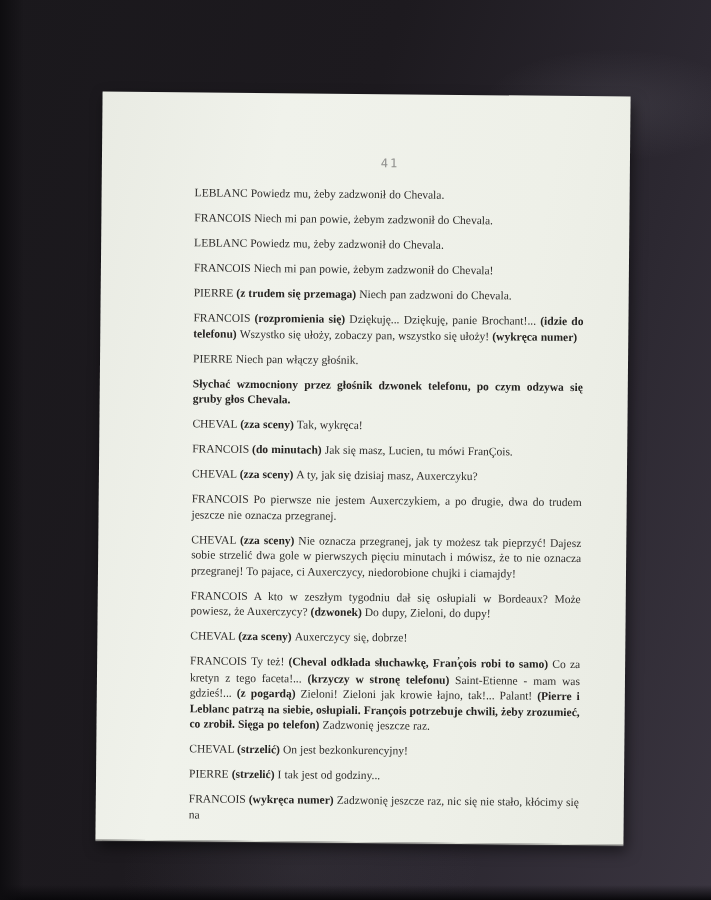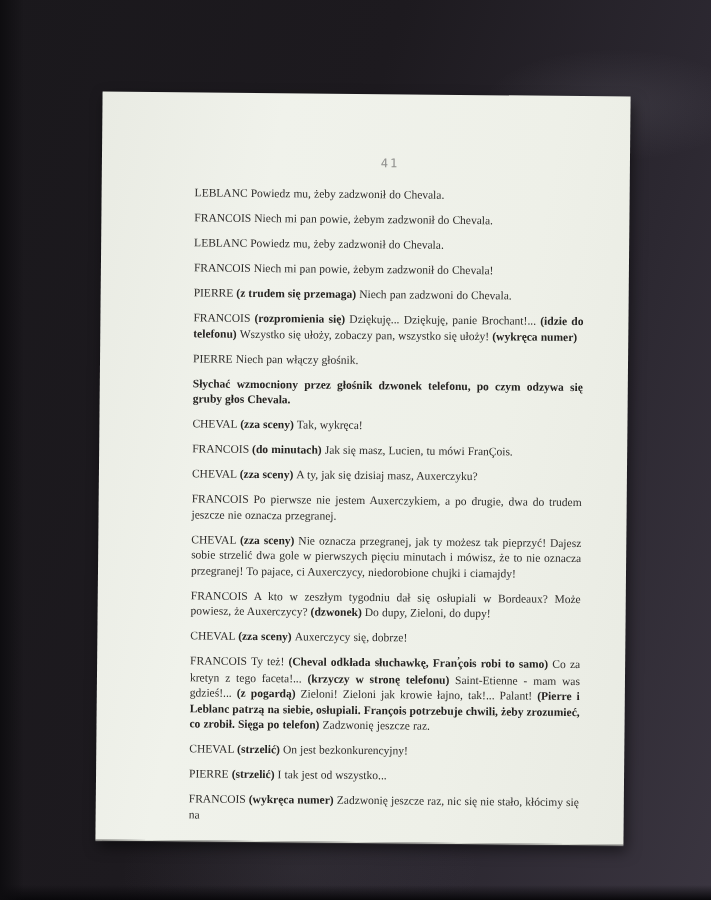--- a/index.html
+++ b/index.html
@@ -81,18 +81,18 @@
           <p class="para direction"><span class="b">Słychać wzmocniony przez głośnik dzwonek telefonu, po czym odzywa się gruby głos Chevala.</span></p>
           <p class="para"><span>CHEVAL </span><span class="b">(zza sceny) </span><span>Tak, wykręca!</span></p>
           <p class="para"><span>FRANCOIS </span><span class="b">(do minutach) </span><span>Jak się masz, Lucien, tu mówi FranÇois.</span></p>
           <p class="para"><span>CHEVAL </span><span class="b">(zza sceny) </span><span>A ty, jak się dzisiaj masz, Auxerczyku?</span></p>
           <p class="para"><span>FRANCOIS Po pierwsze nie jestem Auxerczykiem, a po drugie, dwa do trudem jeszcze nie oznacza przegranej.</span></p>
           <p class="para"><span>CHEVAL </span><span class="b">(zza sceny) </span><span>Nie oznacza przegranej, jak ty możesz tak pieprzyć! Dajesz sobie strzelić dwa gole w pierwszych pięciu minutach i mówisz, że to nie oznacza przegranej! To pajace, ci Auxerczycy, niedorobione chujki i ciamajdy!</span></p>
           <p class="para"><span>FRANCOIS A kto w zeszłym tygodniu dał się osłupiali w Bordeaux? Może powiesz, że Auxerczycy? </span><span class="b">(dzwonek) </span><span>Do dupy, Zieloni, do dupy!</span></p>
           <p class="para"><span>CHEVAL </span><span class="b">(zza sceny) </span><span>Auxerczycy się, dobrze!</span></p>
           <p class="para"><span>FRANCOIS Ty też! </span><span class="b">(Cheval odkłada słuchawkę, Fran</span><span class="b red-mark">ʼ</span><span class="b">çois robi to samo) </span><span>Co za kretyn z tego faceta!... </span><span class="b">(krzyczy w stronę telefonu) </span><span>Saint-Etienne - mam was gdzieś!... </span><span class="b">(z pogardą) </span><span>Zieloni! Zieloni jak krowie łajno, tak!... Palant! </span><span class="b">(Pierre i Leblanc patrzą na siebie, osłupiali. François potrzebuje chwili, żeby zrozumieć, co zrobił. Sięga po telefon) </span><span>Zadzwonię jeszcze raz.</span></p>
           <p class="para"><span>CHEVAL </span><span class="b">(strzelić) </span><span>On jest bezkonkurencyjny!</span></p>
-          <p class="para"><span>PIERRE </span><span class="b">(strzelić) </span><span>I tak jest od wszystko...</span></p>
+          <p class="para"><span>PIERRE </span><span class="b">(strzelić) </span><span>I tak jest od godziny...</span></p>
           <p class="para"><span>FRANCOIS </span><span class="b">(wykręca numer) </span><span>Zadzwonię jeszcze raz, nic się nie stało, kłócimy się na</span></p>
         </div>
     </div>
   </div>
 </div>
 
 </body></html>

